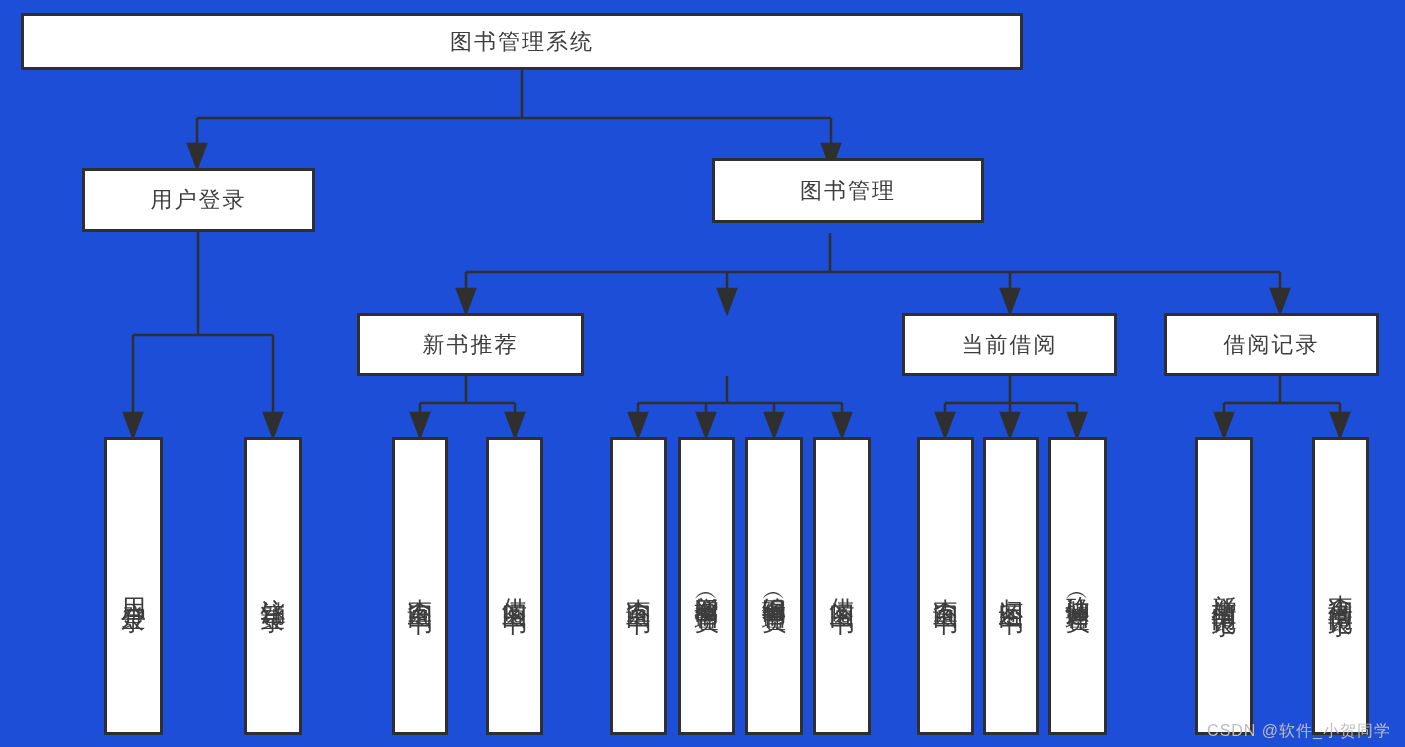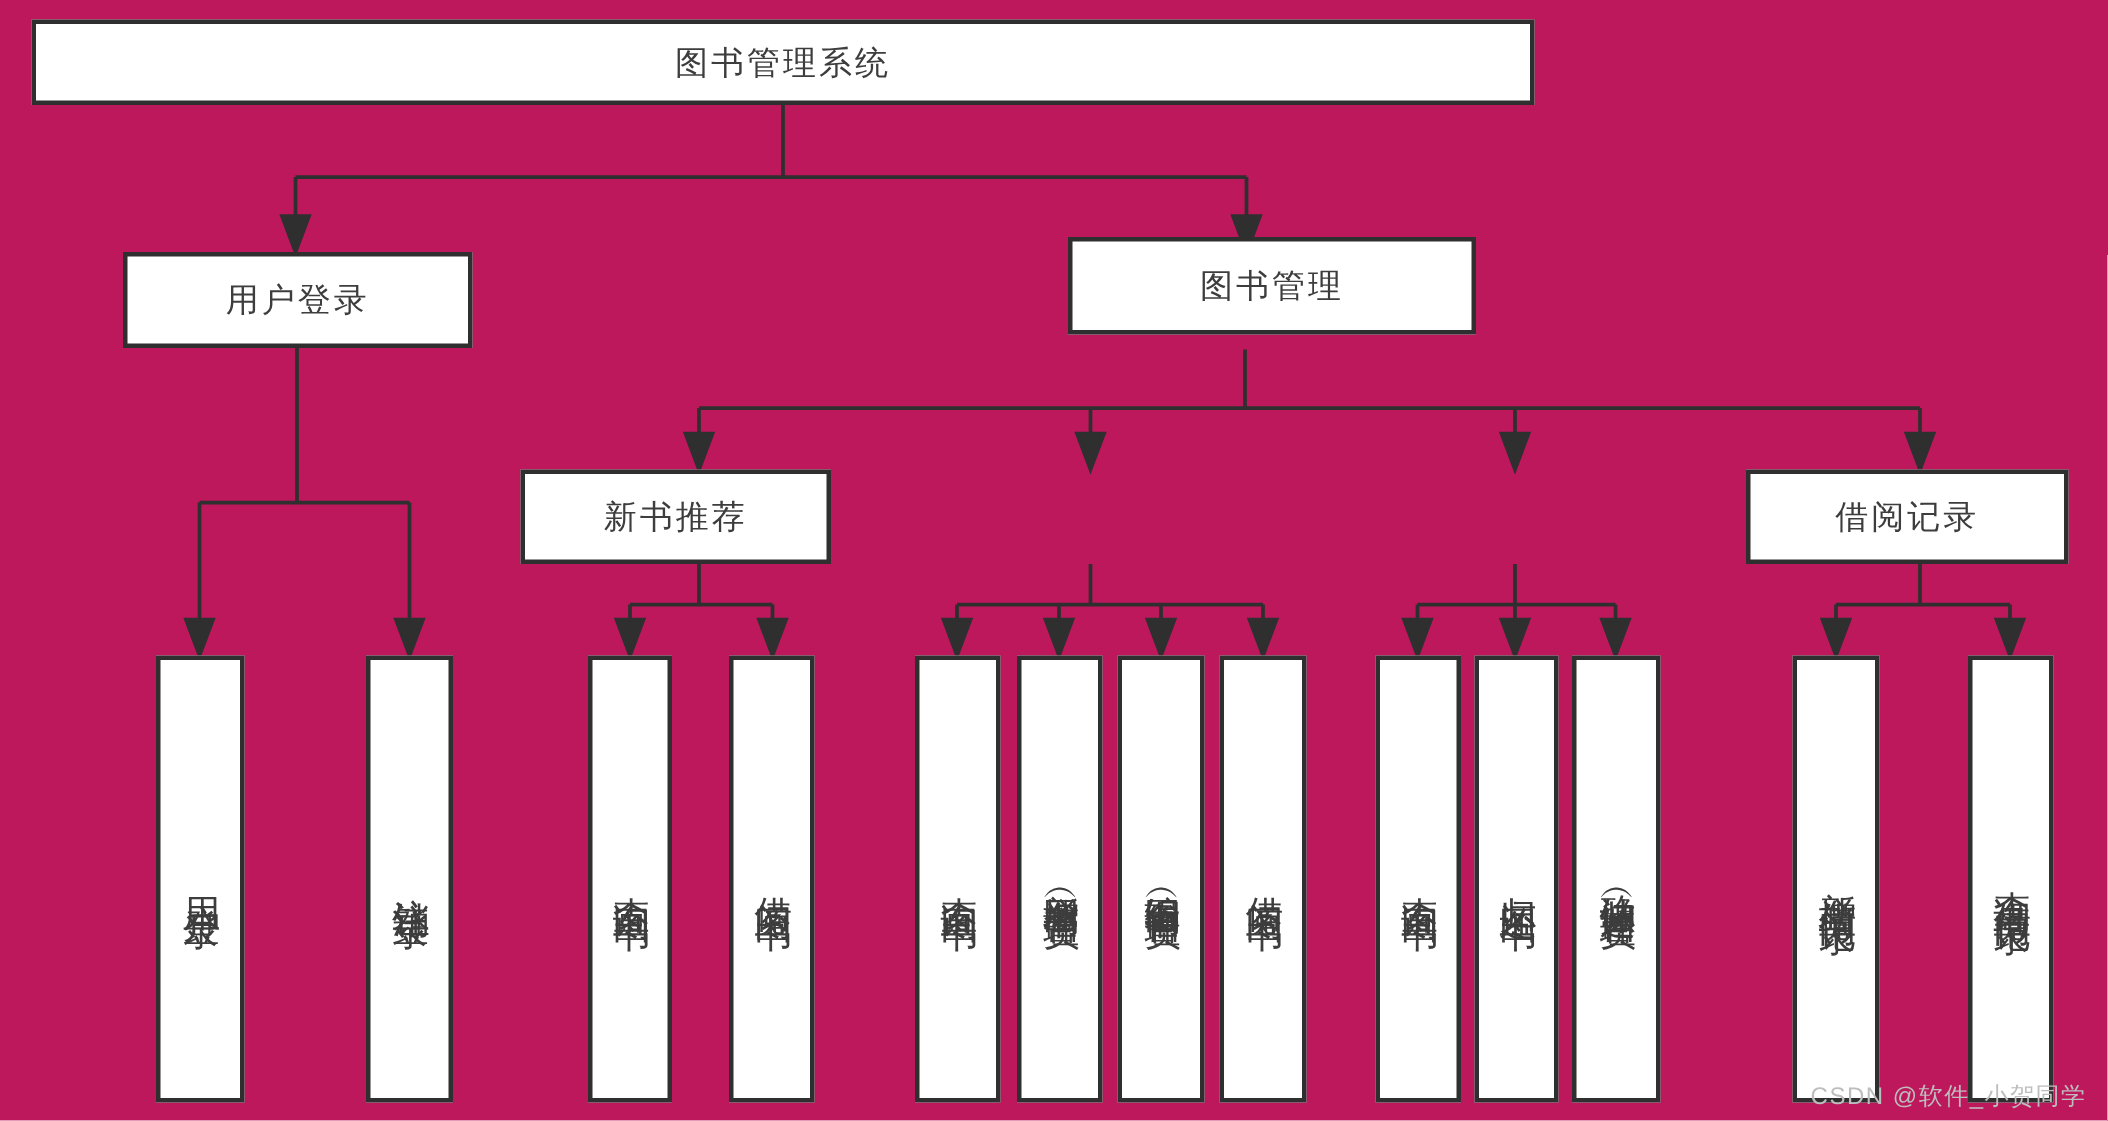--- a/index.html
+++ b/index.html
@@ -1,17 +1,17 @@
 <!DOCTYPE html>
 <html><head>
 <meta charset="utf-8">
 <style>
   html,body{margin:0;padding:0;background:#ffffff;}
   .canvas{
-    position:relative;width:1405px;height:747px;background:#be185d;
+    position:relative;width:1405px;height:747px;background:#1d4ed8;
     font-family:"Liberation Sans",sans-serif;overflow:hidden;
   }
   .connector-layer{position:absolute;left:0;top:0;z-index:1;}
   .node{
     position:absolute;box-sizing:border-box;background:#ffffff;
     border:3px solid #2f2f2f;display:flex;align-items:center;justify-content:center;
     z-index:2;
   }
   .hbox span{
     font-size:22px;color:#3d3d3d;letter-spacing:2px;white-space:nowrap;
@@ -113,22 +113,25 @@
     <span>图书管理系统</span>
   </div>
 
   <div class="node hbox" style="left:82px;top:168px;width:233px;height:64px">
     <span>用户登录</span>
   </div>
   <div class="node hbox" style="left:712px;top:158px;width:272px;height:65px">
     <span>图书管理</span>
   </div>
 
-  <div class="node hbox" style="left:347px;top:313px;width:207px;height:63px">
+  <div class="node hbox" style="left:357px;top:313px;width:227px;height:63px">
     <span>新书推荐</span>
+  </div>
+  <div class="node hbox" style="left:902px;top:313px;width:215px;height:63px">
+    <span>当前借阅</span>
   </div>
   <div class="node hbox" style="left:1164px;top:313px;width:215px;height:63px">
     <span>借阅记录</span>
   </div>
 
   <div class="node leaf" style="left:104px;top:437px;width:59px;height:298px">
     <span>用户登录</span>
   </div>
   <div class="node leaf" style="left:244px;top:437px;width:58px;height:298px">
     <span>注销登录</span>

